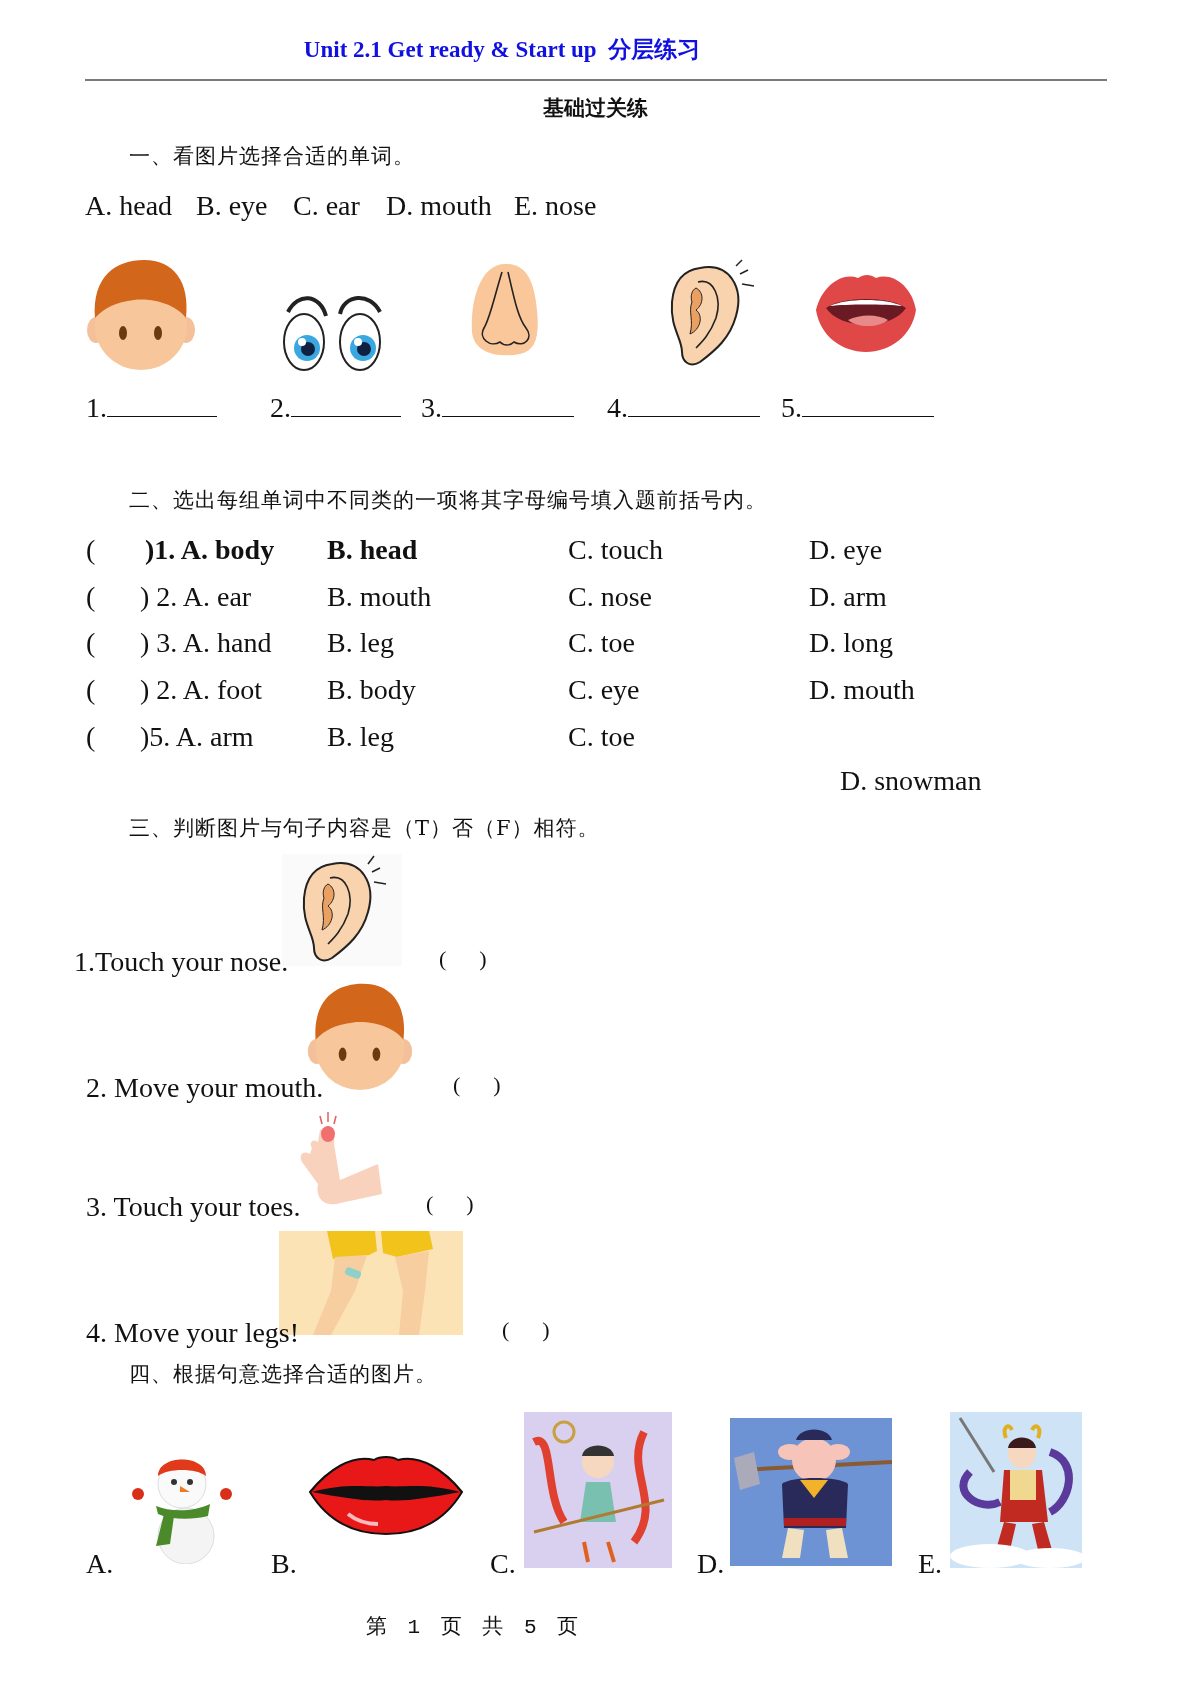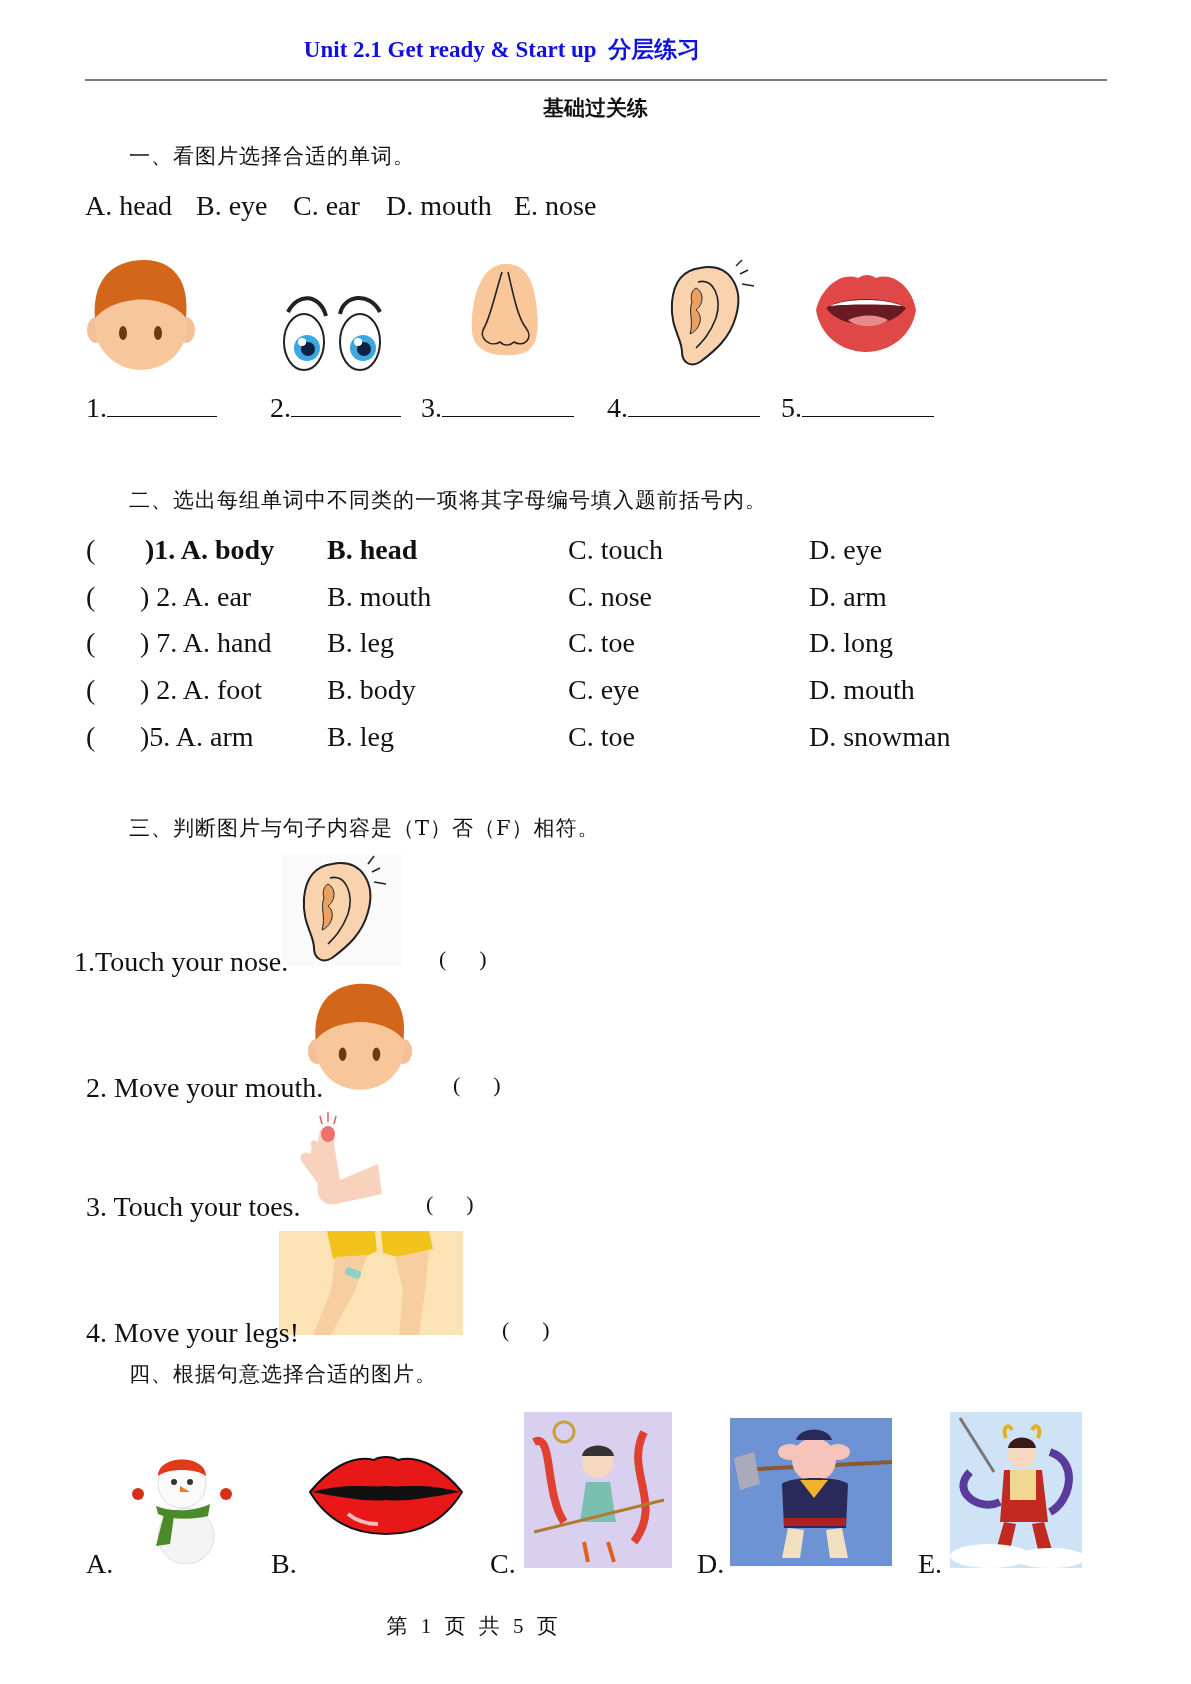--- a/index.html
+++ b/index.html
@@ -9,21 +9,21 @@
   .title { left:0; width:1004px; top:34px; text-align:center; color:#1010e0;
            font-weight:bold; font-size:23px; white-space:pre; }
   .rule { left:85px; width:1022px; top:79px; height:2px; background:#7a7a7a; }
   .subtitle { left:0; width:1191px; top:94px; text-align:center;
               font-family:"DejaVu Sans","Liberation Sans",sans-serif; font-weight:bold; font-size:21px; }
   .sec { left:85px; font-size:21px; font-family:"DejaVu Serif","Liberation Serif",serif; letter-spacing:1px;margin-left:44px; }
   .txt { font-size:28px; white-space:pre; }
   .blank { display:inline-block; border-bottom:1.5px solid #111; height:20px; vertical-align:baseline; }
   .pic { position:absolute; }
   .footer { left:0; width:944px; top:1612px; text-align:center; font-size:21px;
-            font-family:Liberation Serif, serif; word-spacing:8px; }
+            font-family:Liberation Mono, monospace; word-spacing:8px; }
   .paren { font-size:22px; white-space:pre; }
 </style>
 </head>
 <body>
 
 <div class="abs title">Unit 2.1 Get ready &amp; Start up  分层练习</div>
 <div class="abs rule"></div>
 <div class="abs subtitle">基础过关练</div>
 
 <div class="abs sec" style="top:142px;">一、看图片选择合适的单词。</div>
@@ -99,38 +99,38 @@
 </div>
 <div class="abs" style="top:581px; left:0; width:1191px;">
   <span class="abs txt" style="left:86px;">(</span>
   <span class="abs txt" style="left:140px;">) 2. A. ear</span>
   <span class="abs txt" style="left:327px;">B. mouth</span>
   <span class="abs txt" style="left:568px;">C. nose</span>
   <span class="abs txt" style="left:809px;">D. arm</span>
 </div>
 <div class="abs" style="top:627px; left:0; width:1191px;">
   <span class="abs txt" style="left:86px;">(</span>
-  <span class="abs txt" style="left:140px;">) 7. A. hand</span>
+  <span class="abs txt" style="left:140px;">) 3. A. hand</span>
   <span class="abs txt" style="left:327px;">B. leg</span>
   <span class="abs txt" style="left:568px;">C. toe</span>
   <span class="abs txt" style="left:809px;">D. long</span>
 </div>
 <div class="abs" style="top:674px; left:0; width:1191px;">
   <span class="abs txt" style="left:86px;">(</span>
   <span class="abs txt" style="left:140px;">) 2. A. foot</span>
   <span class="abs txt" style="left:327px;">B. body</span>
   <span class="abs txt" style="left:568px;">C. eye</span>
   <span class="abs txt" style="left:809px;">D. mouth</span>
 </div>
 <div class="abs" style="top:721px; left:0; width:1191px;">
   <span class="abs txt" style="left:86px;">(</span>
   <span class="abs txt" style="left:140px;">)5. A. arm</span>
   <span class="abs txt" style="left:327px;">B. leg</span>
   <span class="abs txt" style="left:568px;">C. toe</span>
-  <span class="abs txt" style="left:809px;">D. snowman</span>
+  <span class="abs txt" style="left:840px;margin-top:44px;">D. snowman</span>
 </div>
 
 <div class="abs sec" style="top:814px;">三、判断图片与句子内容是（T）否（F）相符。</div>
 
 <div class="pic" style="left:282px; top:854px; width:120px; height:112px; background:#fafafa;">
   <svg width="120" height="112" viewBox="0 0 120 112">
     <path d="M50 10 C80 4 94 30 86 58 C80 80 66 92 50 104 C40 110 32 104 32 94 C32 80 20 70 22 44 C24 22 34 12 50 10 Z" fill="#f9d2ae" stroke="#222" stroke-width="2"></path>
     <path d="M48 24 C64 20 72 40 66 60 C60 76 52 84 46 90" stroke="#222" stroke-width="1.6" fill="none"></path>
     <path d="M46 30 C54 34 54 46 46 52 C54 58 50 72 40 76 C44 62 38 54 42 44 C40 38 42 32 46 30 Z" fill="#e9a060" stroke="#222" stroke-width="1"></path>
     <line x1="86" y1="10" x2="92" y2="2" stroke="#222" stroke-width="1.5"></line>

